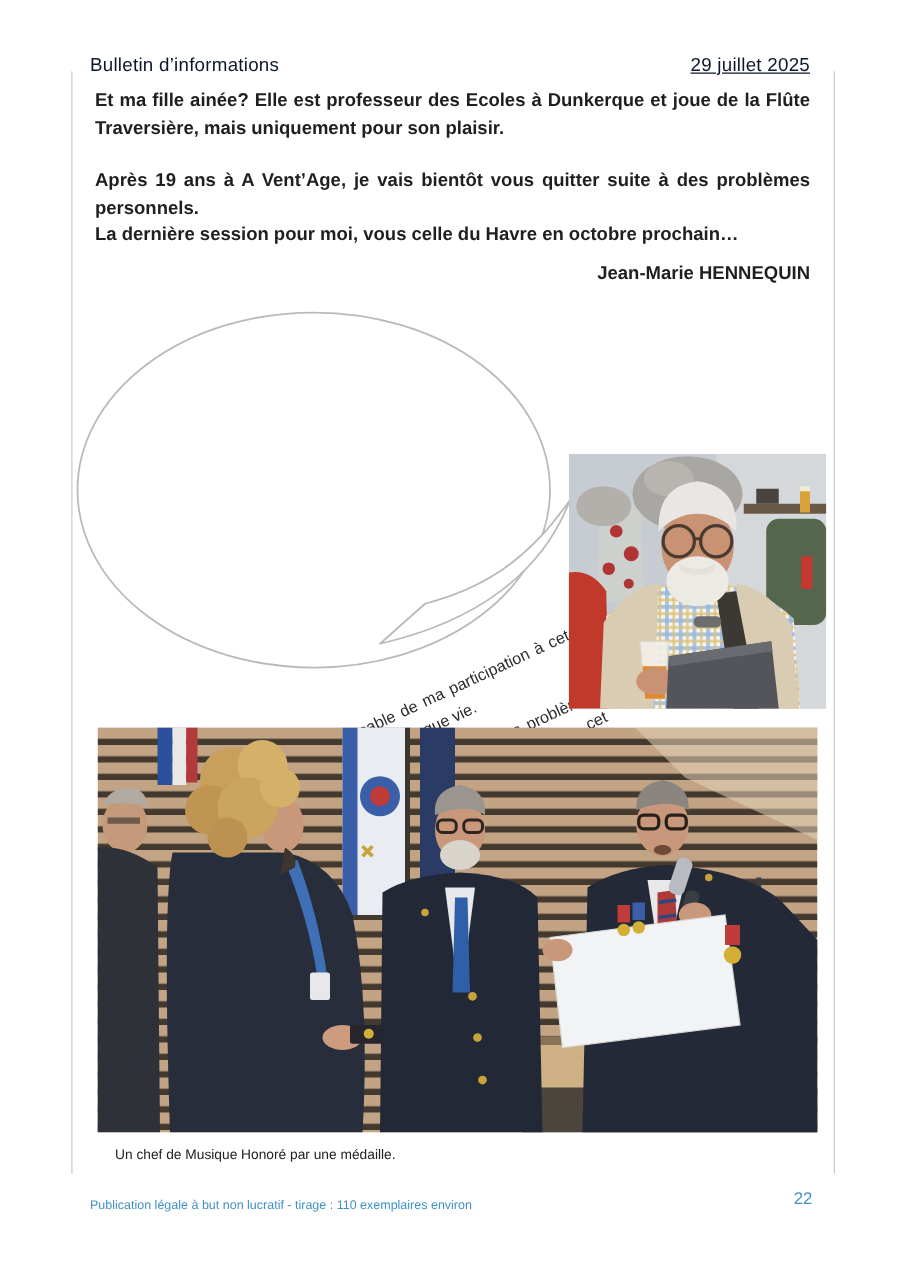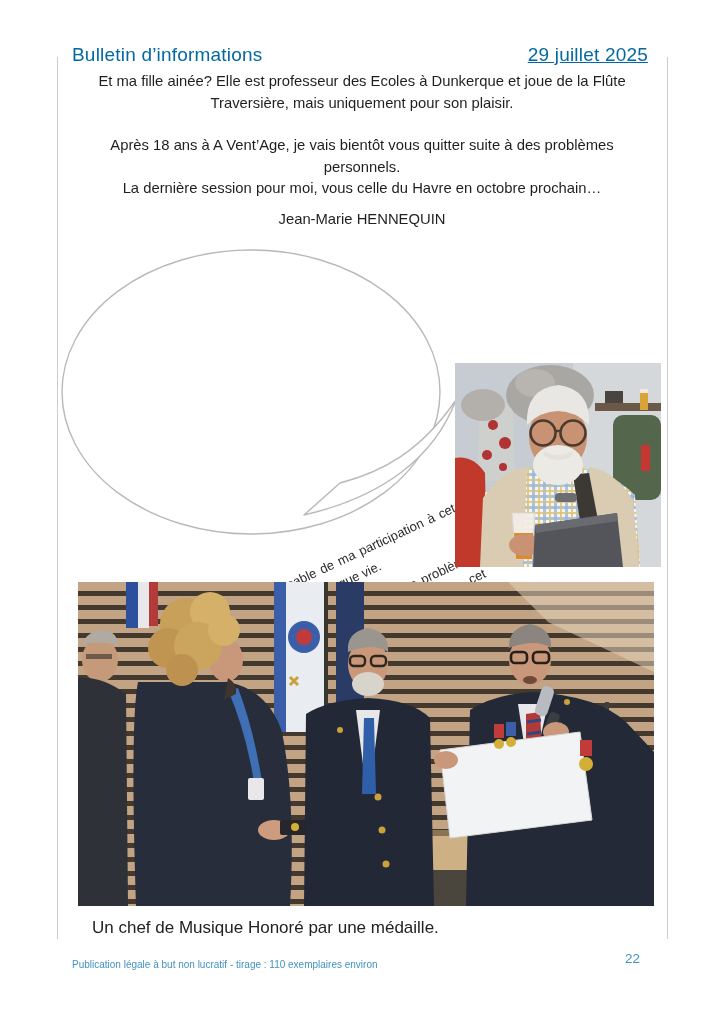--- a/index.html
+++ b/index.html
@@ -4,67 +4,67 @@
 <style>
   html,body{margin:0;padding:0;background:#ffffff;}
   #page{
     position:relative;width:724px;height:1024px;background:#ffffff;overflow:hidden;
     font-family:"Liberation Sans", sans-serif;color:#1f1f1f;
   }
   .guide{position:absolute;top:57px;width:1px;height:882px;background:#cccccc;}
   #guide-left{left:57px;}
   #guide-right{left:667px;}
 
-  .hdr{position:absolute;top:44px;font-size:19px;color:#0369a1;letter-spacing:.2px;}
+  .hdr{position:absolute;top:44px;font-size:15px;color:#0f172a;letter-spacing:.2px;}
   #hdr-title{left:72px;}
   #hdr-date{right:76px;text-decoration:underline;}
 
   #article{
     position:absolute;left:76px;top:71px;width:572px;
-    font-size:14.8px;line-height:1.46;text-align:justify;
+    font-size:14.8px;line-height:1.46;text-align:justify;font-weight:bold;
   }
-  #article p{margin:0;text-align:center;}
+  #article p{margin:0;}
   #article .gap{height:21px;}
   #signature{text-align:right;margin-top:9px !important;}
 
   
   #bubble-wrap{position:absolute;left:52px;top:242px;width:420px;height:305px;}
   #bubble-text{
     position:absolute;left:68px;top:330px;width:372px;
     transform:rotate(-25deg);transform-origin:50% 50%;
     font-size:13px;line-height:1.6;text-align:justify;color:#2a2a2a;
   }
   #bubble-text p{margin:0;}
   #bubble-text p:first-child{margin-bottom:10px;}
 
   .photo{position:absolute;display:block;}
   #portrait-photo{left:455px;top:363px;}
   #ceremony-photo{left:78px;top:582px;}
 
-  #caption{position:absolute;left:92px;top:918px;font-size:17px;color:#222;}
+  #caption{position:absolute;left:92px;top:918px;font-size:11px;color:#222;}
 
   .ftr{position:absolute;color:#4292c4;}
   #ftr-legal{left:72px;top:959px;font-size:10px;}
-  #ftr-page{right:84px;top:951px;font-size:13.5px;}
+  #ftr-page{right:74px;top:951px;font-size:13.5px;}
 </style>
 </head>
 <body>
 
 <div id="page">
 
   <div id="guide-left" class="guide"></div>
   <div id="guide-right" class="guide"></div>
 
   <div id="hdr-title" class="hdr">Bulletin  d’informations</div>
   <div id="hdr-date" class="hdr">29 juillet 2025</div>
 
   <div id="article">
     <p>Et ma fille ainée? Elle est professeur des Ecoles à Dunkerque et joue de la Flûte Traversière, mais uniquement pour son plaisir.</p>
     <div class="gap"></div>
-    <p>Après 18 ans à A Vent’Age,  je vais bientôt vous quitter suite à des problèmes personnels.</p>
+    <p>Après 19 ans à A Vent’Age,  je vais bientôt vous quitter suite à des problèmes personnels.</p>
     <p>La dernière session pour moi, vous celle du Havre en octobre prochain…</p>
     <p id="signature">Jean-Marie HENNEQUIN</p>
   </div>
 
   <div id="bubble-wrap">
     <svg width="420" height="305" viewBox="0 0 420 305">
       <ellipse cx="199" cy="150" rx="189" ry="142" fill="#ffffff" stroke="#b9b9b9" stroke-width="1.4"></ellipse>
       <path d="M 252 273 C 330 255 382 216 404 158 C 368 210 330 230 288 241 Z" fill="#ffffff" stroke="#b9b9b9" stroke-width="1.4" stroke-linejoin="round"></path>
     </svg>
     <div id="bubble-text">

